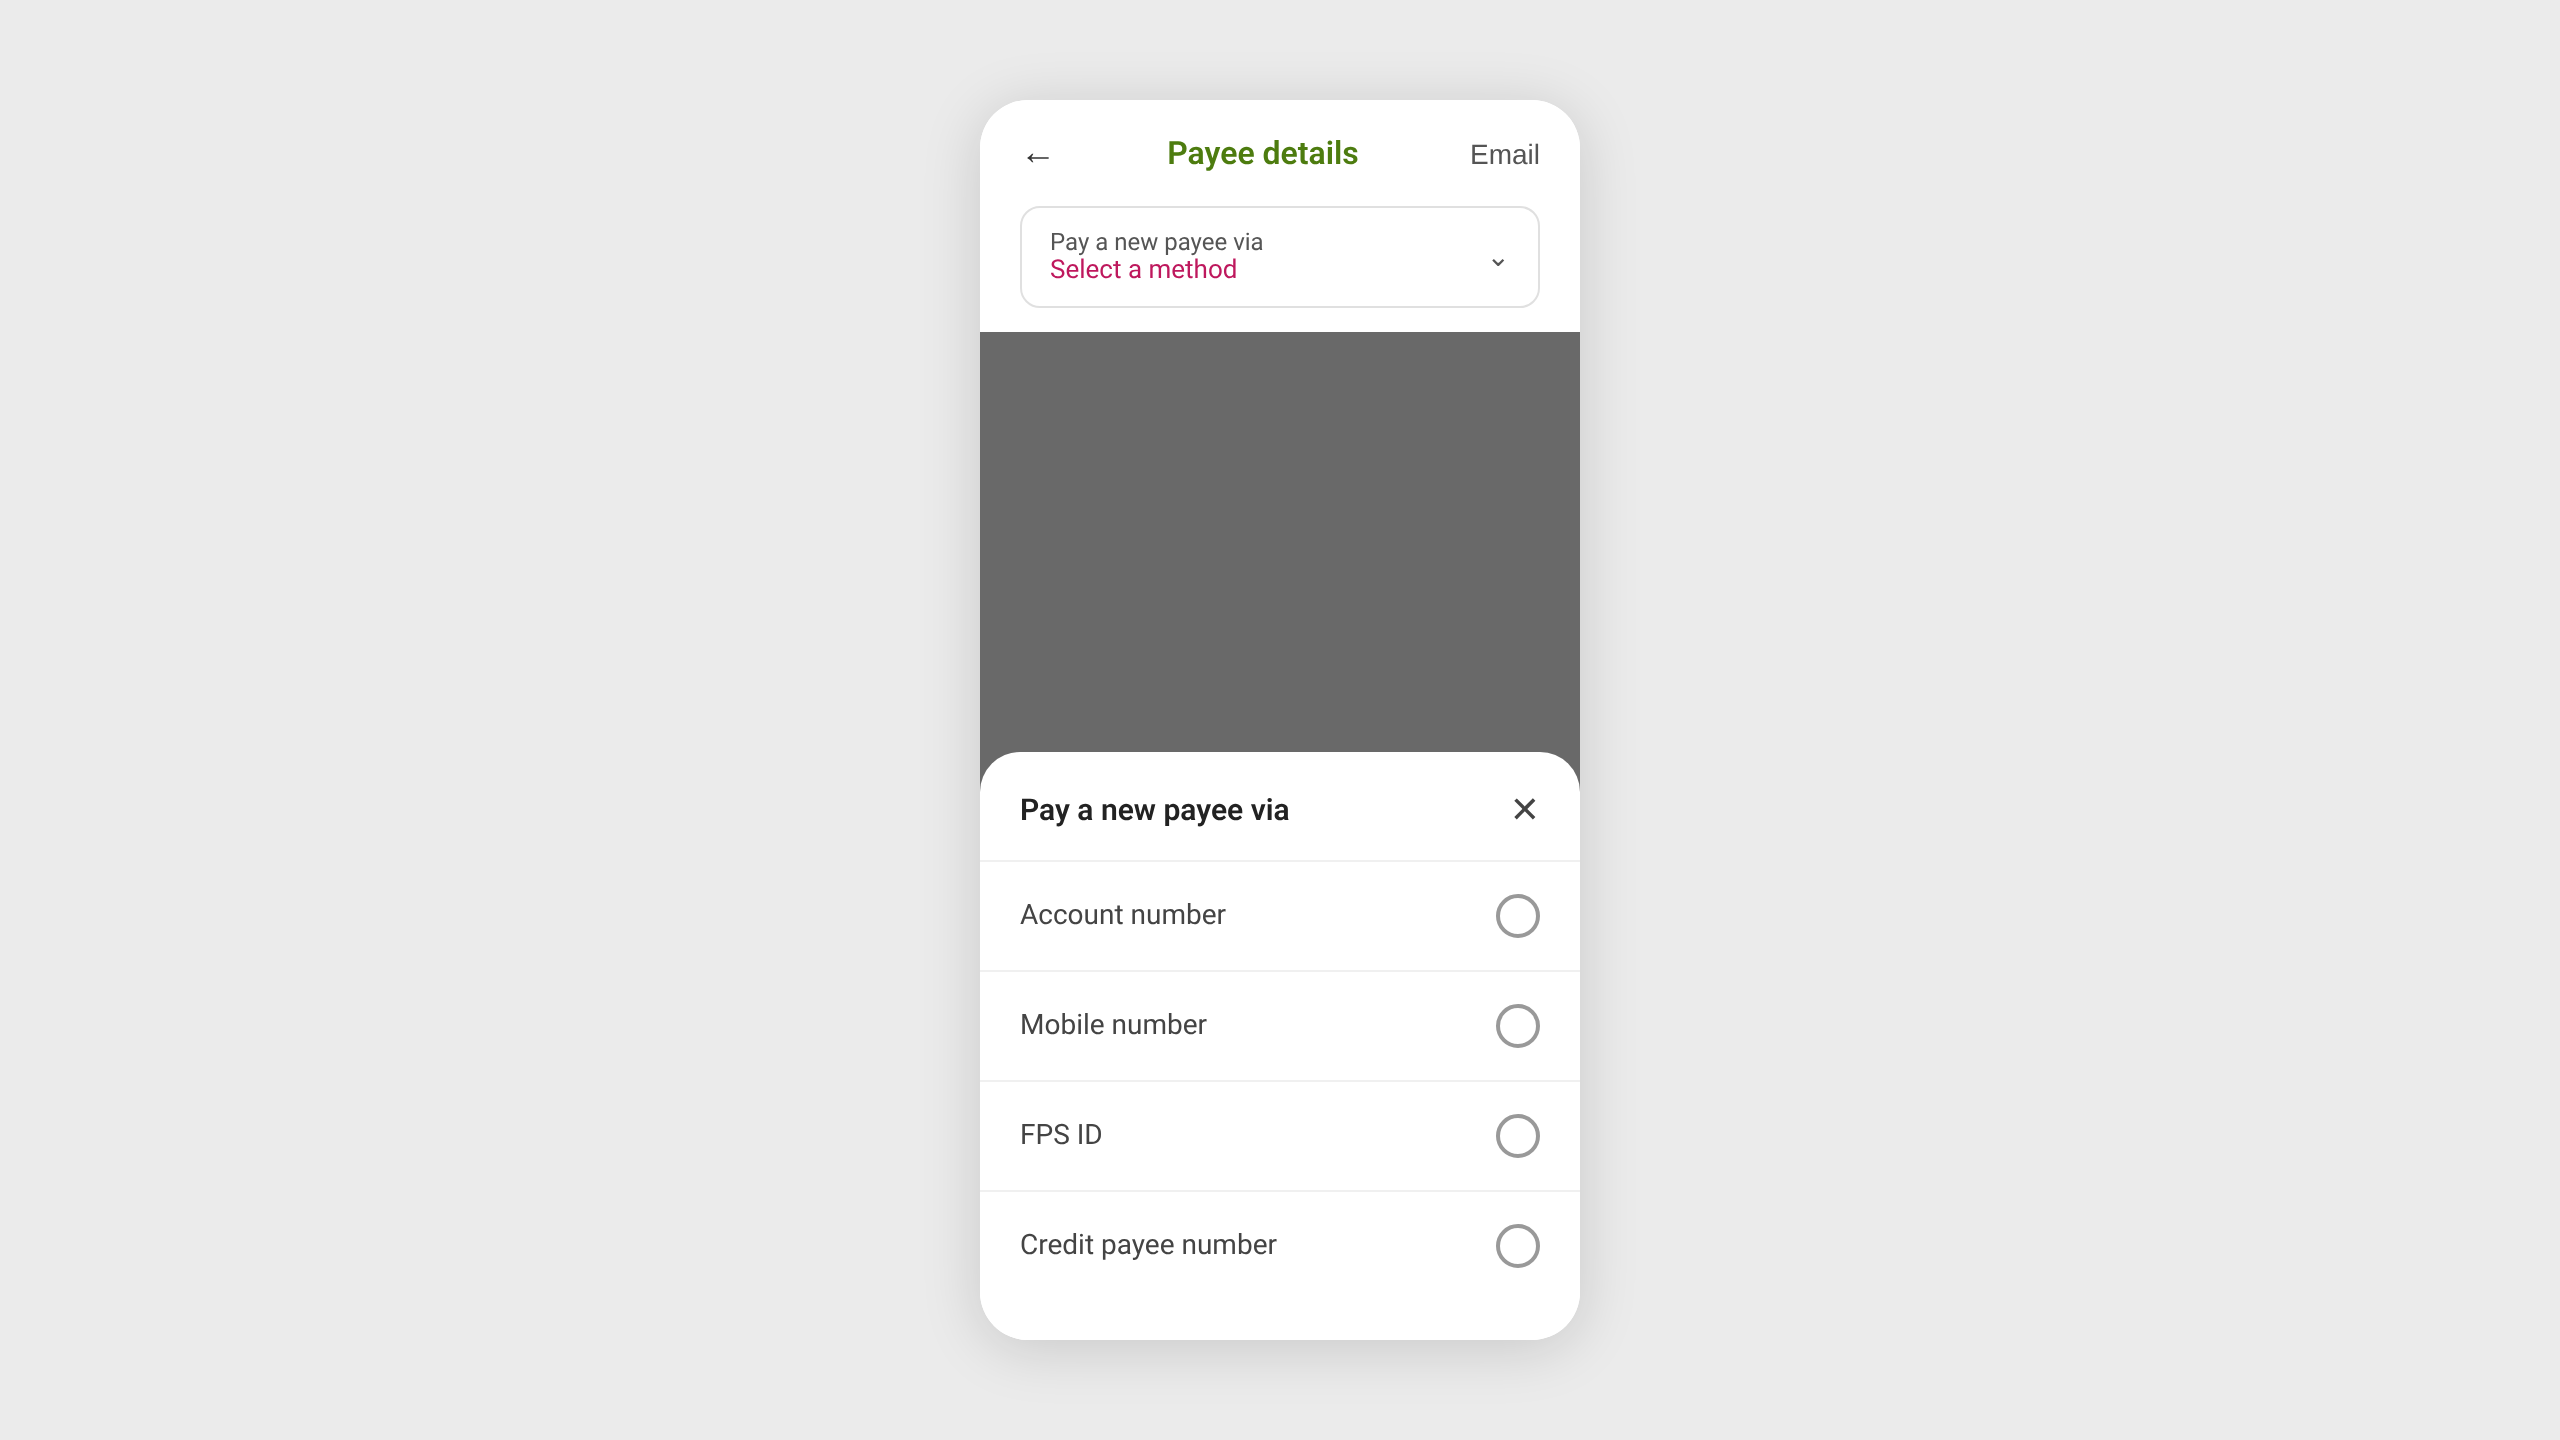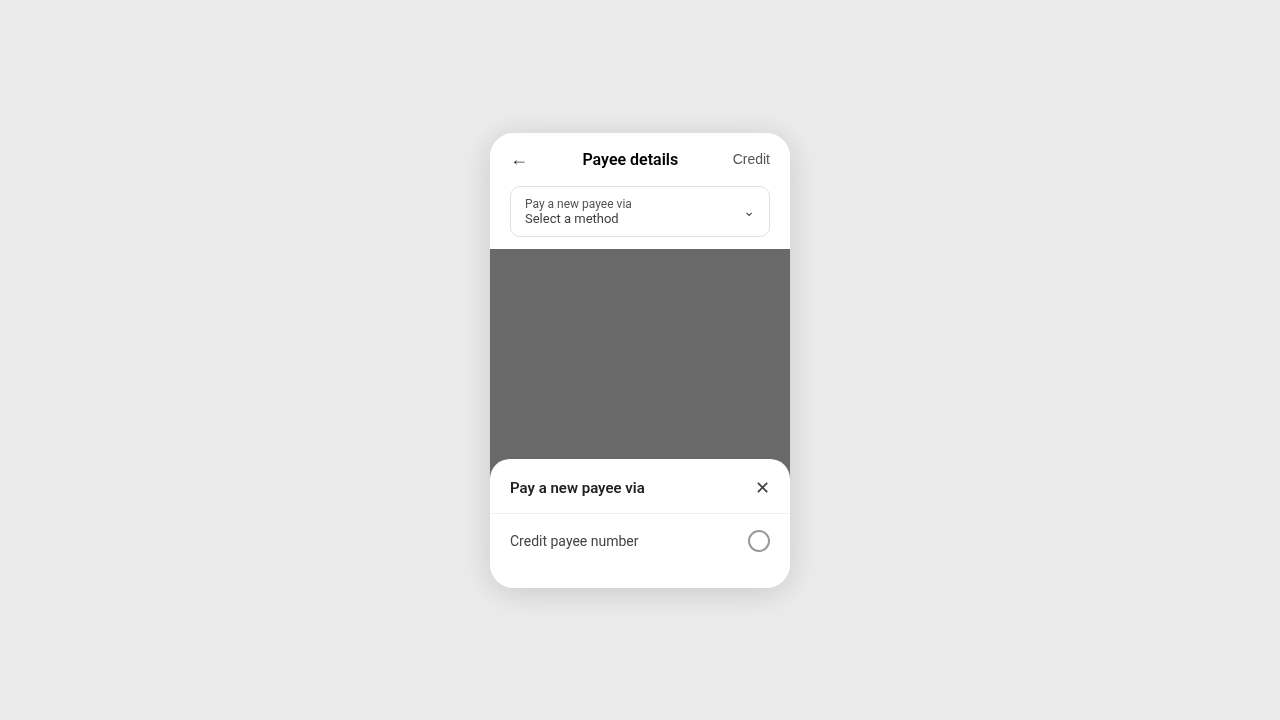--- a/index.html
+++ b/index.html
@@ -52,21 +52,21 @@
     }
 
     .back-icon {
       font-size: 18px;
       color: #333;
     }
 
     .page-title {
       font-size: 16px;
       font-weight: 600;
-      color: #000000;
+      color: #4d7c0f;
       flex: 1;
       text-align: center;
     }
 
     .cancel-btn {
       background: none;
       border: none;
       cursor: pointer;
       font-size: 14px;
       color: #555;
@@ -88,21 +88,21 @@
       flex-direction: column;
     }
 
     .method-label {
       font-size: 12px;
       color: #555;
     }
 
     .method-placeholder {
       font-size: 13px;
-      color: #404040;
+      color: #be185d;
     }
 
     .chevron-down {
       color: #555;
       font-size: 14px;
     }
 
     
     .dark-area {
       background: #696969;
@@ -174,21 +174,21 @@
 <body>
 
 <div class="phone-container">
 
   <div class="header-section">
     <div class="header-row">
       <button class="back-btn">
         <span class="back-icon">←</span>
       </button>
       <span class="page-title">Payee details</span>
-      <button class="cancel-btn">Credit</button>
+      <button class="cancel-btn">Email</button>
     </div>
 
     <div class="method-selector">
       <div class="method-selector-text">
         <span class="method-label">Pay a new payee via</span>
         <span class="method-placeholder">Select a method</span>
       </div>
       <span class="chevron-down">⌄</span>
     </div>
   </div>
@@ -196,19 +196,31 @@
   <div class="dark-area"></div>
 
   <div class="bottom-sheet">
     <div class="sheet-header">
       <span class="sheet-title">Pay a new payee via</span>
       <button class="close-btn">✕</button>
     </div>
 
     <ul class="options-list">
       <li class="option-item">
+        <span class="option-label">Account number</span>
+        <div class="radio-circle"></div>
+      </li>
+      <li class="option-item">
+        <span class="option-label">Mobile number</span>
+        <div class="radio-circle"></div>
+      </li>
+      <li class="option-item">
+        <span class="option-label">FPS ID</span>
+        <div class="radio-circle"></div>
+      </li>
+      <li class="option-item">
         <span class="option-label">Credit payee number</span>
         <div class="radio-circle"></div>
       </li>
     </ul>
   </div>
 
 </div>
 
 </body></html>

